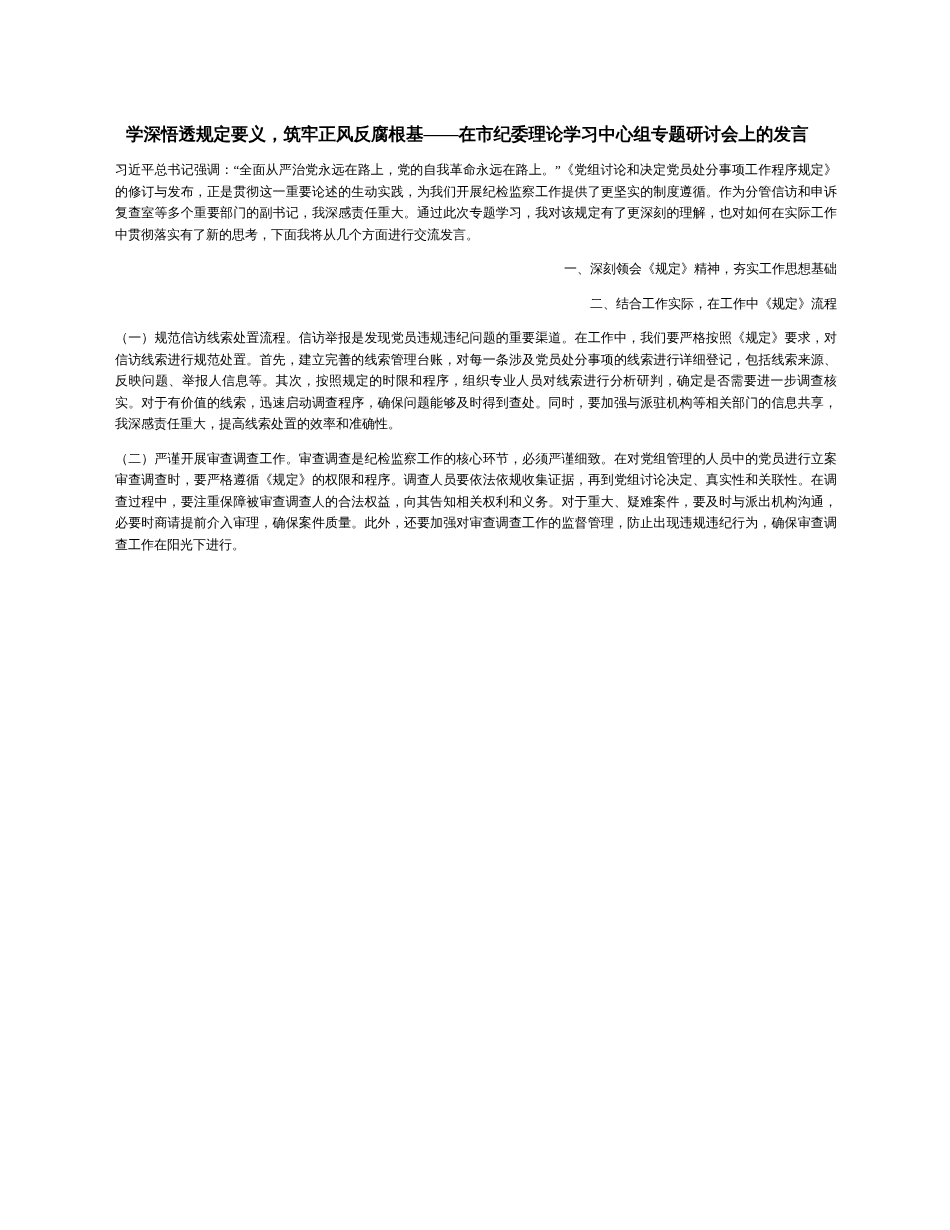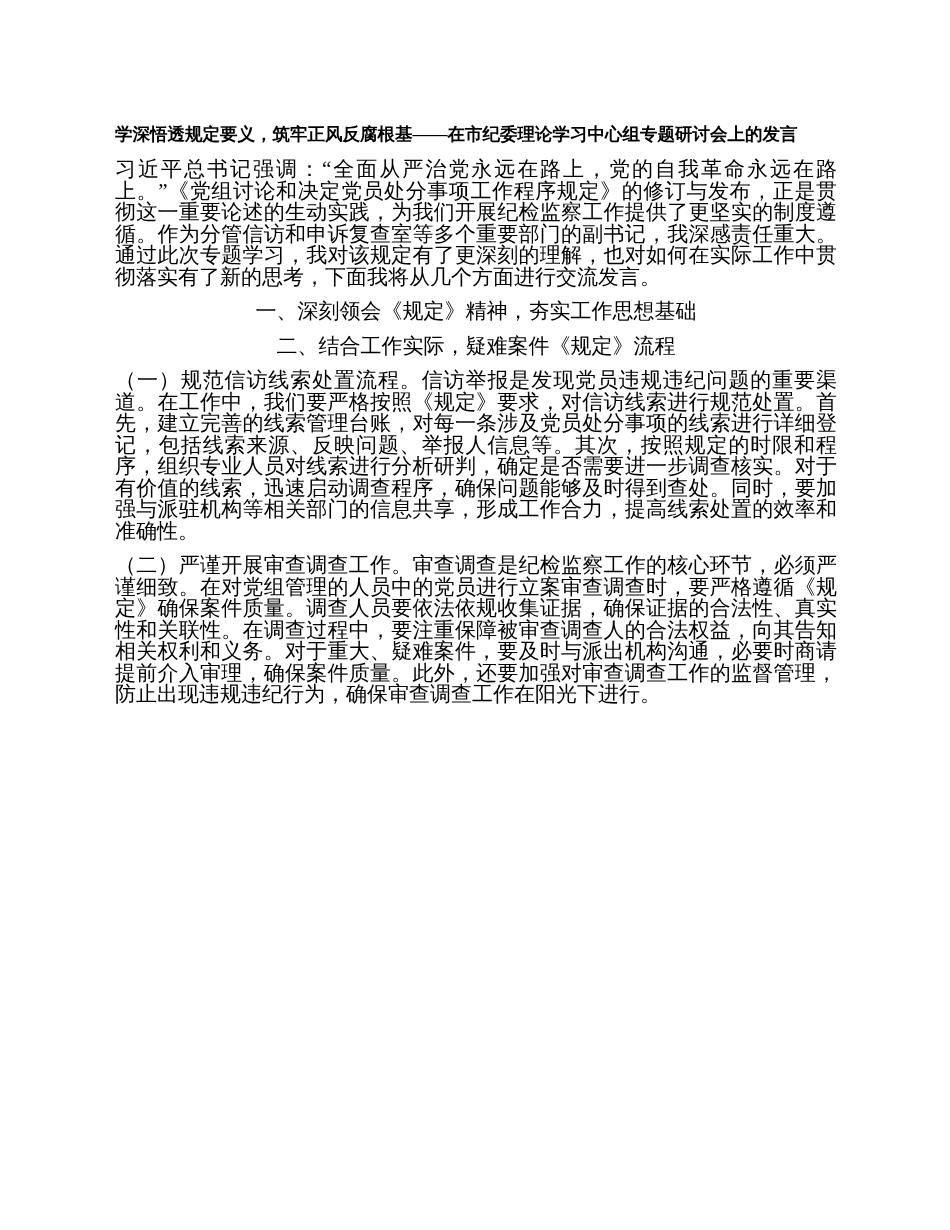--- a/index.html
+++ b/index.html
@@ -17,40 +17,40 @@
   .page {
     box-sizing: border-box;
     width: 950px;
     height: 1230px;
     padding: 122px 113px 40px 115px;
   }
   .doc-title {
     font-size: 17.5px;
     font-weight: bold;
     line-height: 24px;
-    margin: 0 0 13px 0;
+    margin: 0 0 13px 11px;
     text-align: justify;
   }
   .block {
-    font-size: 21px;
+    font-size: 13px;
     line-height: 21.5px;
     margin: 0 0 13px 0;
     text-align: justify;
     text-justify: inter-ideograph;
     word-break: break-all;
   }
   .block.heading {
-    text-align: center;
+    text-align: right;
   }
 </style>
 </head>
 <body>
 
 <div class="page">
   <h1 class="doc-title">学深悟透规定要义，筑牢正风反腐根基——在市纪委理论学习中心组专题研讨会上的发言</h1>
   <div>
       <p class="block paragraph">习近平总书记强调：“全面从严治党永远在路上，党的自我革命永远在路上。”《党组讨论和决定党员处分事项工作程序规定》的修订与发布，正是贯彻这一重要论述的生动实践，为我们开展纪检监察工作提供了更坚实的制度遵循。作为分管信访和申诉复查室等多个重要部门的副书记，我深感责任重大。通过此次专题学习，我对该规定有了更深刻的理解，也对如何在实际工作中贯彻落实有了新的思考，下面我将从几个方面进行交流发言。</p>
       <p class="block heading">一、深刻领会《规定》精神，夯实工作思想基础</p>
-      <p class="block heading">二、结合工作实际，疑难案件《规定》流程</p>
-      <p class="block paragraph">（一）规范信访线索处置流程。信访举报是发现党员违规违纪问题的重要渠道。在工作中，我们要严格按照《规定》要求，对信访线索进行规范处置。首先，建立完善的线索管理台账，对每一条涉及党员处分事项的线索进行详细登记，包括线索来源、反映问题、举报人信息等。其次，按照规定的时限和程序，组织专业人员对线索进行分析研判，确定是否需要进一步调查核实。对于有价值的线索，迅速启动调查程序，确保问题能够及时得到查处。同时，要加强与派驻机构等相关部门的信息共享，形成工作合力，提高线索处置的效率和准确性。</p>
-      <p class="block paragraph">（二）严谨开展审查调查工作。审查调查是纪检监察工作的核心环节，必须严谨细致。在对党组管理的人员中的党员进行立案审查调查时，要严格遵循《规定》确保案件质量。调查人员要依法依规收集证据，确保证据的合法性、真实性和关联性。在调查过程中，要注重保障被审查调查人的合法权益，向其告知相关权利和义务。对于重大、疑难案件，要及时与派出机构沟通，必要时商请提前介入审理，确保案件质量。此外，还要加强对审查调查工作的监督管理，防止出现违规违纪行为，确保审查调查工作在阳光下进行。</p>
+      <p class="block heading">二、结合工作实际，在工作中《规定》流程</p>
+      <p class="block paragraph">（一）规范信访线索处置流程。信访举报是发现党员违规违纪问题的重要渠道。在工作中，我们要严格按照《规定》要求，对信访线索进行规范处置。首先，建立完善的线索管理台账，对每一条涉及党员处分事项的线索进行详细登记，包括线索来源、反映问题、举报人信息等。其次，按照规定的时限和程序，组织专业人员对线索进行分析研判，确定是否需要进一步调查核实。对于有价值的线索，迅速启动调查程序，确保问题能够及时得到查处。同时，要加强与派驻机构等相关部门的信息共享，我深感责任重大，提高线索处置的效率和准确性。</p>
+      <p class="block paragraph">（二）严谨开展审查调查工作。审查调查是纪检监察工作的核心环节，必须严谨细致。在对党组管理的人员中的党员进行立案审查调查时，要严格遵循《规定》的权限和程序。调查人员要依法依规收集证据，再到党组讨论决定、真实性和关联性。在调查过程中，要注重保障被审查调查人的合法权益，向其告知相关权利和义务。对于重大、疑难案件，要及时与派出机构沟通，必要时商请提前介入审理，确保案件质量。此外，还要加强对审查调查工作的监督管理，防止出现违规违纪行为，确保审查调查工作在阳光下进行。</p>
     </div>
 </div>
 
 </body></html>

